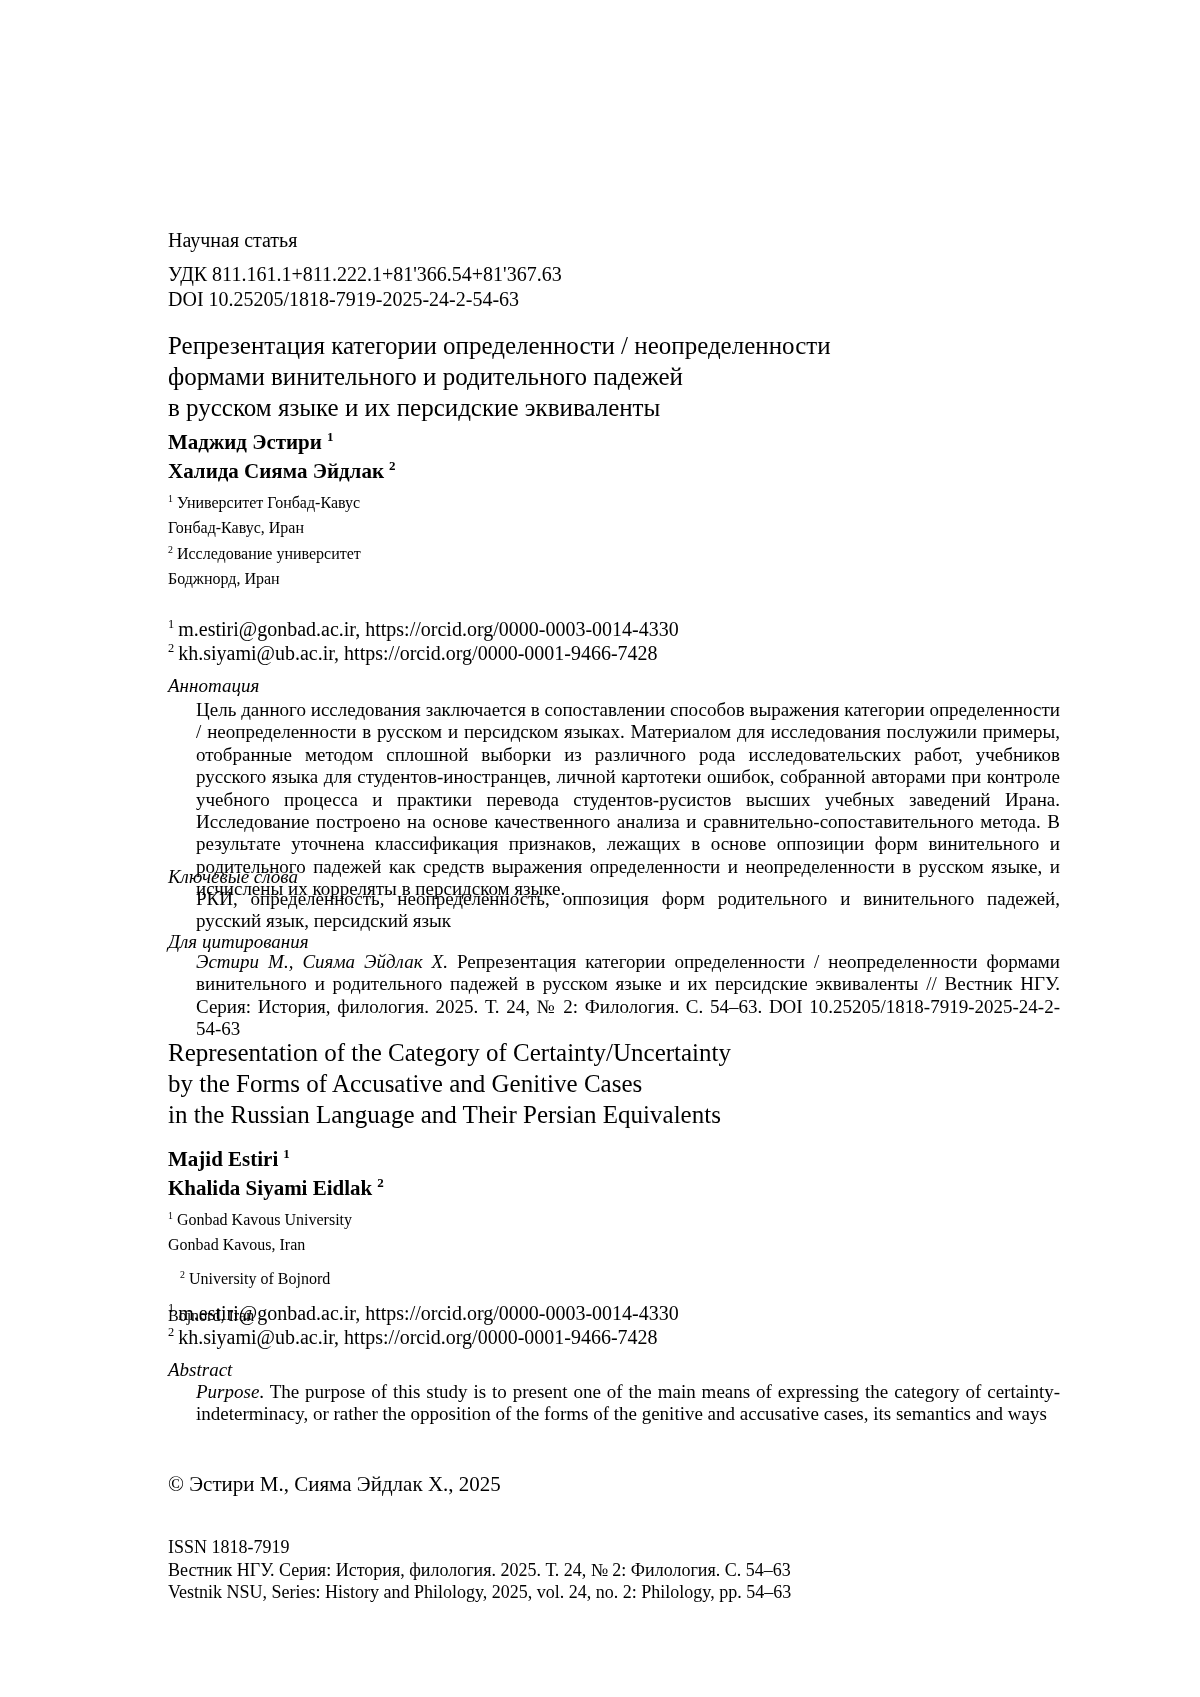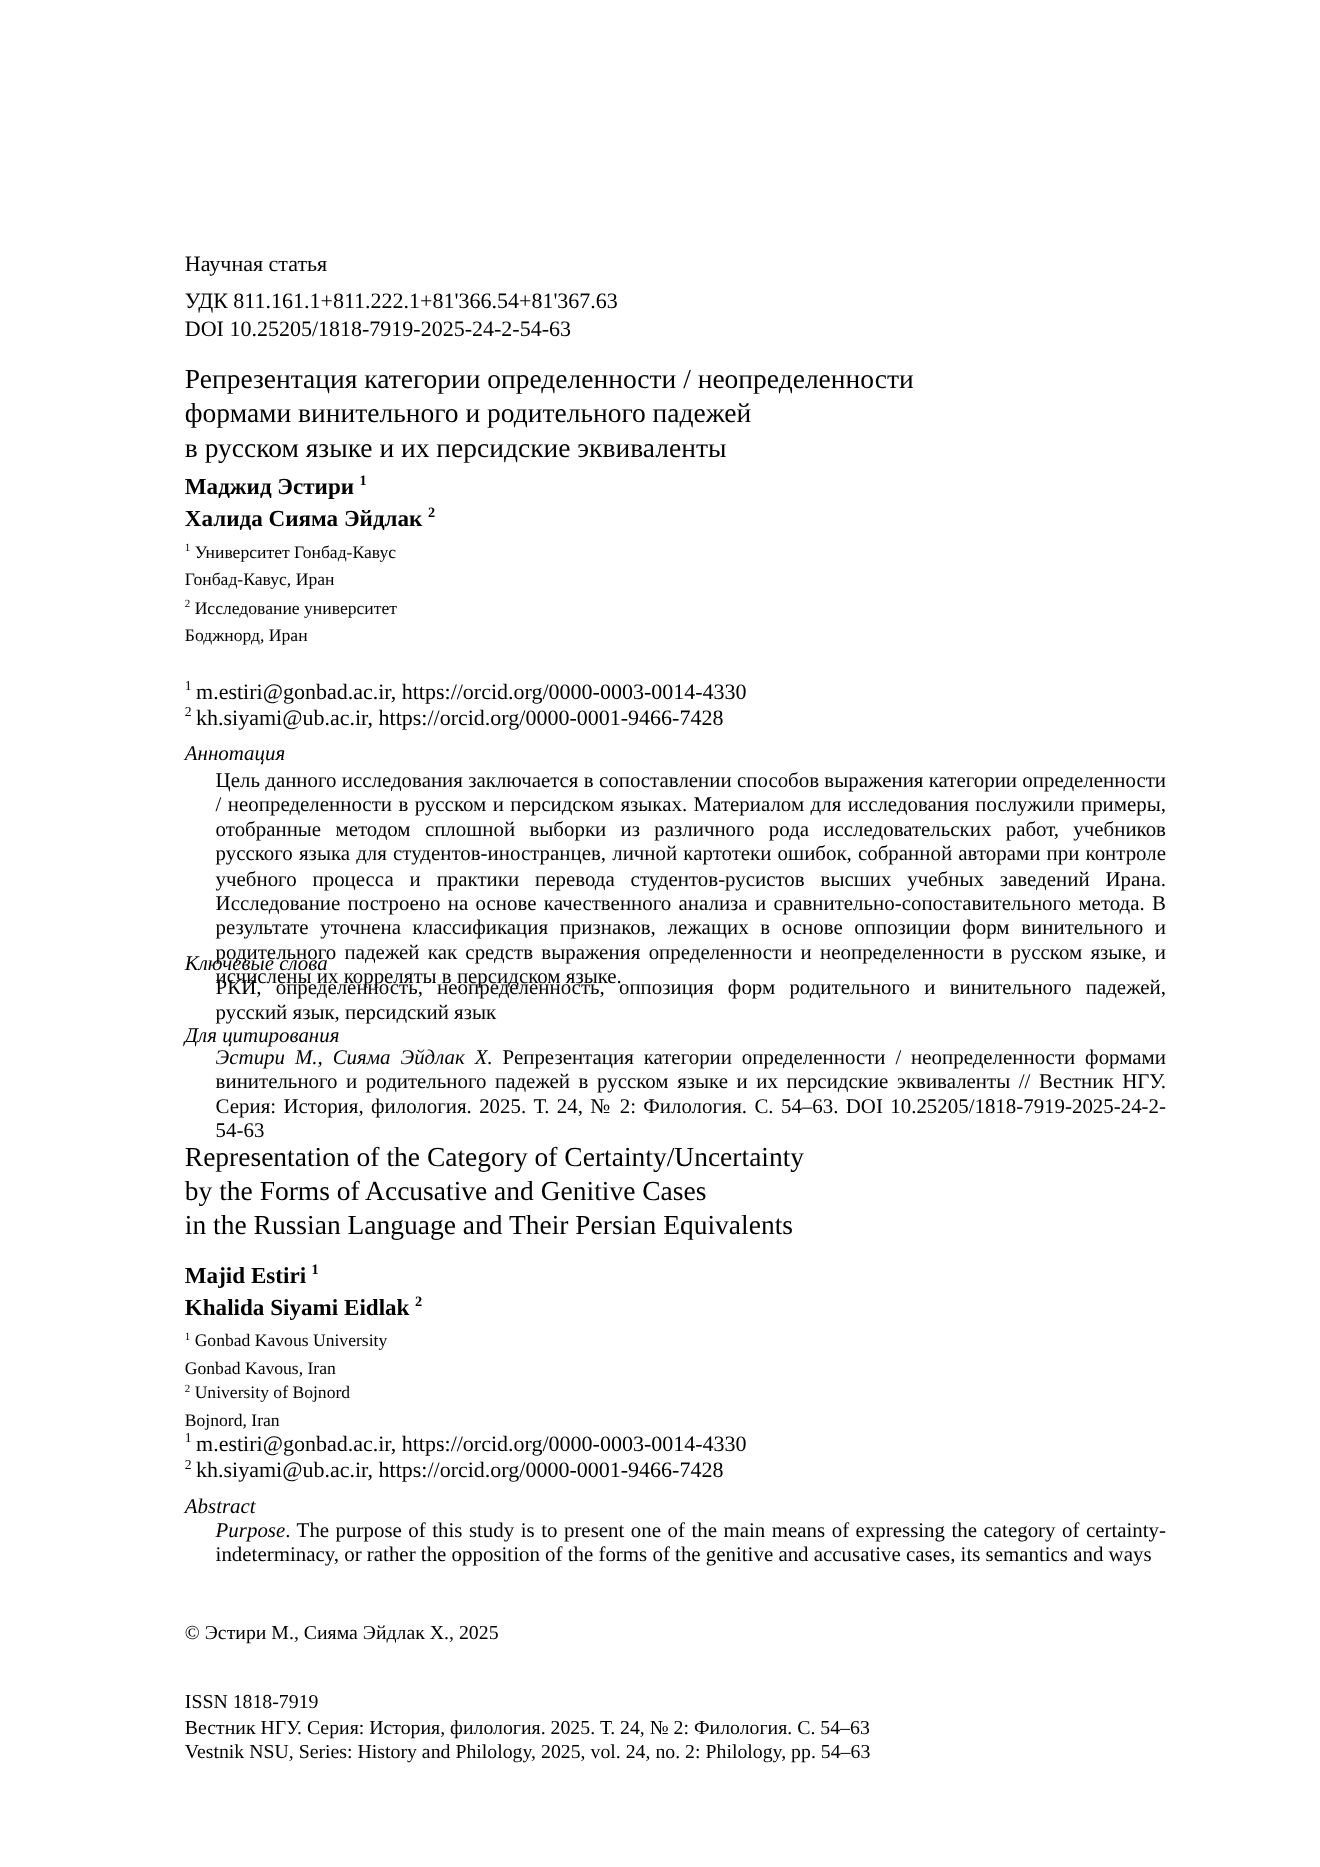--- a/index.html
+++ b/index.html
@@ -42,21 +42,21 @@
     width: 864px;
   }
   .it { font-style: italic; }
   sup {
     font-size: 0.62em;
     line-height: 0;
     vertical-align: super;
   }
   sup.after { margin-left: 5px; }
   sup.before { margin-right: 4px; }
-  .copyright { font-size: 18px; line-height: 22px; }
+  .copyright { font-size: 21px; line-height: 22px; }
   .footer-line { font-size: 18px; line-height: 22.5px; }
   .l-margin { left: 168px; }
   .l-indent { left: 196px; font-family: Liberation Serif, serif; }
 </style>
 </head>
 <body>
 
 <div class="page">
 
   <p class="abs l-margin meta" style="top:228px;">Научная статья</p>
@@ -106,21 +106,21 @@
   <div class="abs l-margin" style="top:1145px;">
     <p class="author-name" style="margin:0"><span>Majid Estiri</span><sup class="after">1</sup></p>
     <p class="author-name" style="margin:0"><span>Khalida Siyami Eidlak</span><sup class="after">2</sup></p>
   </div>
 
   <div class="abs l-margin" style="top:1207px;">
     <p class="affil" style="margin:0"><sup class="before">1</sup><span>Gonbad Kavous University</span></p>
     <p class="affil" style="margin:0">Gonbad Kavous, Iran</p>
   </div>
   <div class="abs l-margin" style="top:1254px;">
-    <p class="affil" style="margin:0"><sup class="before">2</sup><span>University of Bojnord</span></p>
+    <p class="affil" style="margin:12px"><sup class="before">2</sup><span>University of Bojnord</span></p>
     <p class="affil" style="margin:0">Bojnord, Iran</p>
   </div>
 
   <div class="abs l-margin" style="top:1301px;">
     <p class="contact" style="margin:0"><sup class="before">1</sup><span>m.estiri@gonbad.ac.ir, https://orcid.org/0000-0003-0014-4330</span></p>
     <p class="contact" style="margin:0"><sup class="before">2</sup><span>kh.siyami@ub.ac.ir, https://orcid.org/0000-0001-9466-7428</span></p>
   </div>
 
   <p class="abs l-margin section-label" style="top:1359px;">Abstract</p>
   <p class="abs l-indent para" style="top:1381px;"><span class="it">Purpose</span><span>. The purpose of this study is to present one of the main means of expressing the category of certainty-indeterminacy, or rather the opposition of the forms of the genitive and accusative cases, its semantics and ways</span></p>

